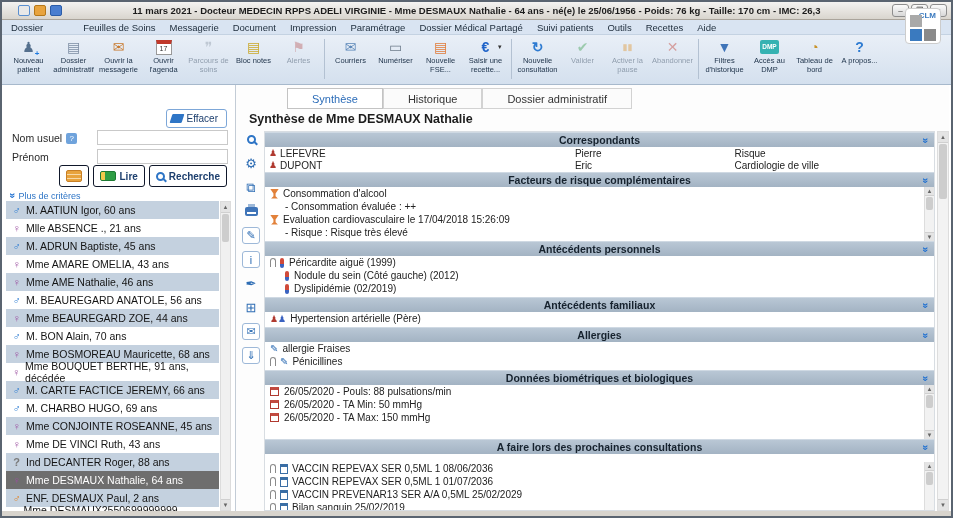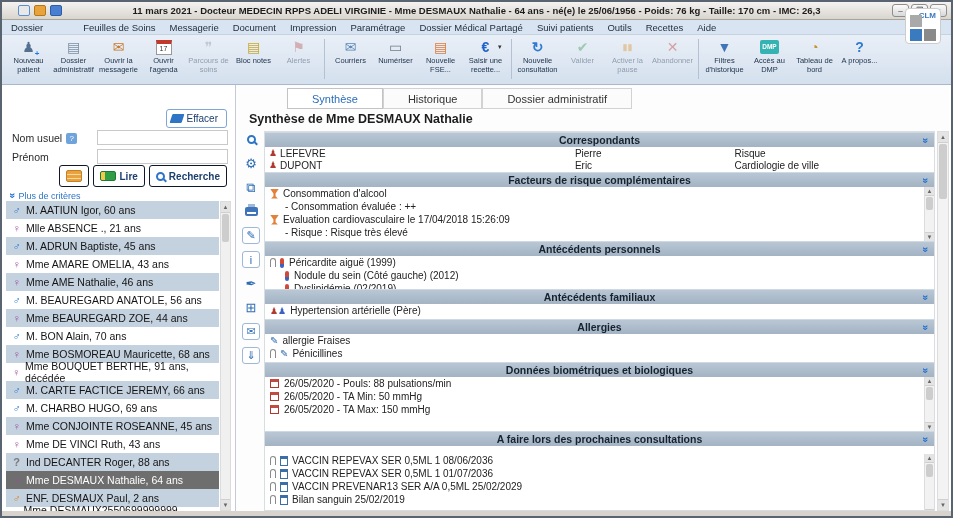--- a/index.html
+++ b/index.html
@@ -470,21 +470,21 @@
           </div>
           <div class="inner-sb">
             <div class="sb-arrow">▲</div>
             <div class="sb-thumb"></div>
             <div class="sb-arrow bottom">▼</div>
           </div>
         </div>
       </div>
       <div class="sec">
         <div class="sec-h"><span>Antécédents personnels</span><span class="chev"><span class="dblchev">»</span></span></div>
-        <div class="sec-body" style="height: 33px;">
+        <div class="sec-body" style="height: 41px;">
           <div class="line">
             <span class="i-att"></span>
             <span class="i-diag"></span>
             <span>Péricardite aiguë  (1999)</span>
           </div>
           <div class="line indent">
             <span class="i-diag"></span>
             <span>Nodule du sein (Côté gauche)  (2012)</span>
           </div>
           <div class="line indent">

